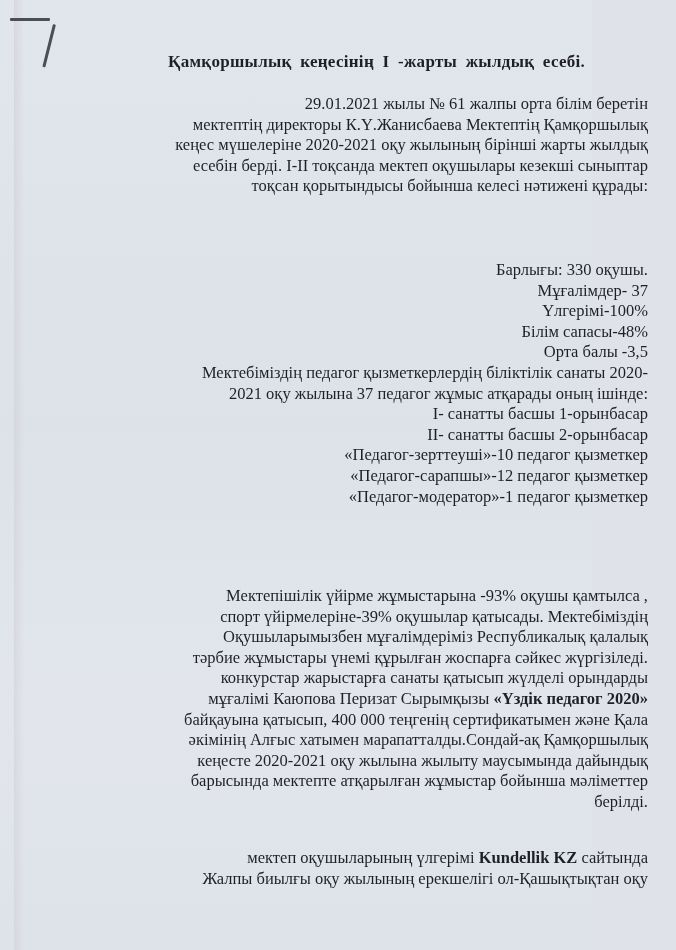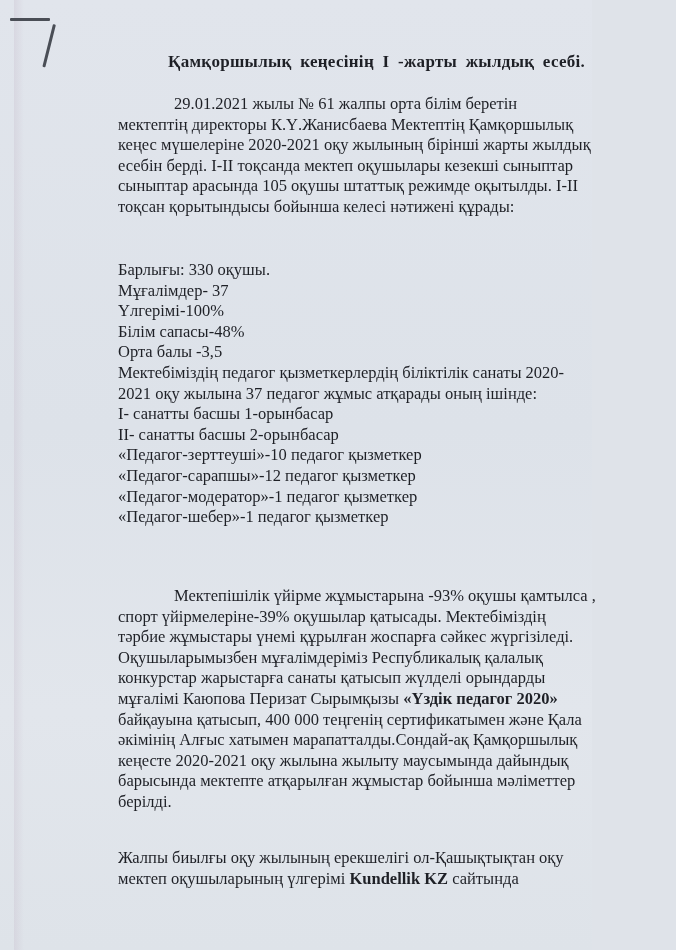--- a/index.html
+++ b/index.html
@@ -13,20 +13,21 @@
       background: #dfe3e9;
       position: relative;
       font-family: "Liberation Serif", "DejaVu Serif", serif;
       color: #1e2026;
     }
     .page {
       position: absolute;
       left: 0; top: 0;
       width: 592px; height: 950px;
       background: linear-gradient(180deg, #e1e5ec 0%, #dde2e9 45%, #e2e6ec 75%, #dee3e9 100%);
+      text-align: right;
     }
     .left-edge {
       position: absolute;
       left: 14px; top: 0;
       width: 10px; height: 950px;
       background: linear-gradient(90deg, rgba(200,190,205,0.35), rgba(210,214,222,0));
     }
     .mark-h {
       position: absolute;
       left: 10px; top: 18px;
@@ -74,51 +75,49 @@
   <div class="mark-h"></div>
   <div class="mark-v"></div>
 
   <div class="title">Қамқоршылық кеңесінің І -жарты жылдық есебі.</div>
 
   <div class="text" id="para1">
     <p class="indent" style="padding-left:56px">29.01.2021 жылы № 61 жалпы орта білім беретін</p>
     <p>мектептің директоры К.Ү.Жанисбаева Мектептің Қамқоршылық</p>
     <p>кеңес мүшелеріне 2020-2021 оқу жылының бірінші жарты жылдық</p>
     <p>есебін берді. І-ІІ тоқсанда мектеп оқушылары кезекші сыныптар</p>
-    <p>сыныптар арасында 105 оқушы штаттық режимде оқытылды. І-ІІ</p>
     <p>тоқсан қорытындысы бойынша келесі нәтижені құрады:</p>
   </div>
 
   <div class="text" id="stats">
     <p>Барлығы: 330 оқушы.</p>
     <p>Мұғалімдер- 37</p>
     <p>Үлгерімі-100%</p>
     <p>Білім сапасы-48%</p>
     <p>Орта балы -3,5</p>
     <p>Мектебіміздің педагог қызметкерлердің біліктілік санаты 2020-</p>
     <p>2021 оқу жылына 37 педагог жұмыс атқарады оның ішінде:</p>
     <p>І- санатты басшы 1-орынбасар</p>
     <p>ІІ- санатты басшы 2-орынбасар</p>
     <p>«Педагог-зерттеуші»-10 педагог қызметкер</p>
     <p>«Педагог-сарапшы»-12 педагог қызметкер</p>
     <p>«Педагог-модератор»-1 педагог қызметкер</p>
-    <p>«Педагог-шебер»-1 педагог қызметкер</p>
   </div>
 
   <div class="text" id="para2">
     <p class="indent">Мектепішілік үйірме жұмыстарына -93% оқушы қамтылса ,</p>
     <p>спорт үйірмелеріне-39% оқушылар қатысады. Мектебіміздің</p>
+    <p>Оқушыларымызбен мұғалімдеріміз Республикалық қалалық</p>
     <p>тәрбие жұмыстары үнемі құрылған жоспарға сәйкес жүргізіледі.</p>
-    <p>Оқушыларымызбен мұғалімдеріміз Республикалық қалалық</p>
     <p>конкурстар жарыстарға санаты қатысып жүлделі орындарды</p>
     <p><span>мұғалімі Каюпова Перизат Сырымқызы </span><span class="b">«Үздік педагог 2020»</span></p>
     <p>байқауына қатысып, 400 000 теңгенің сертификатымен және Қала</p>
     <p>әкімінің Алғыс хатымен марапатталды.Сондай-ақ Қамқоршылық</p>
     <p>кеңесте 2020-2021 оқу жылына жылыту маусымында дайындық</p>
     <p>барысында мектепте атқарылған жұмыстар бойынша мәліметтер</p>
     <p>берілді.</p>
   </div>
 
   <div class="text" id="para3">
+    <p><span>мектеп оқушыларының үлгерімі </span><span class="b">Kundellik KZ</span><span> сайтында</span></p>
     <p>Жалпы биылғы оқу жылының ерекшелігі ол-Қашықтықтан оқу</p>
-    <p><span>мектеп оқушыларының үлгерімі </span><span class="b">Kundellik KZ</span><span> сайтында</span></p>
   </div>
 </div>
 
 </body></html>

